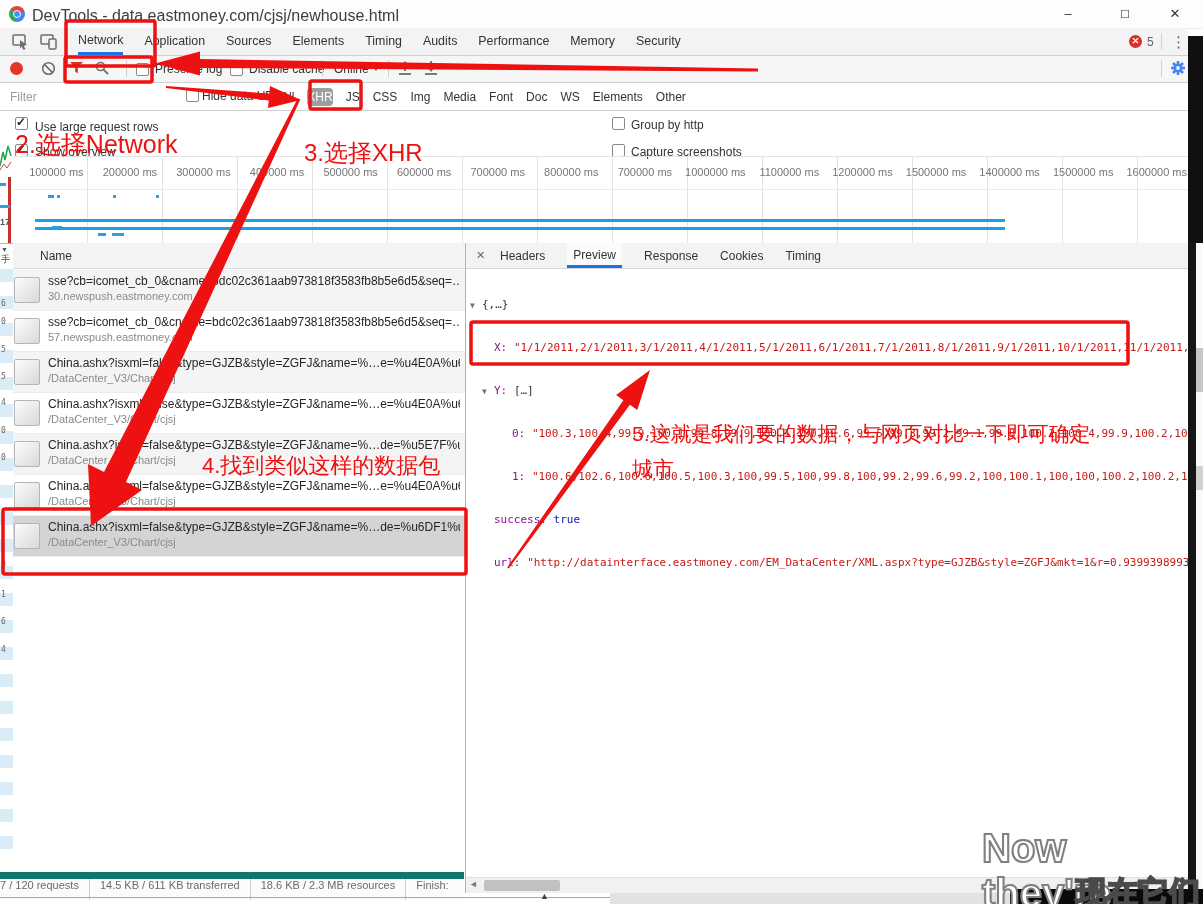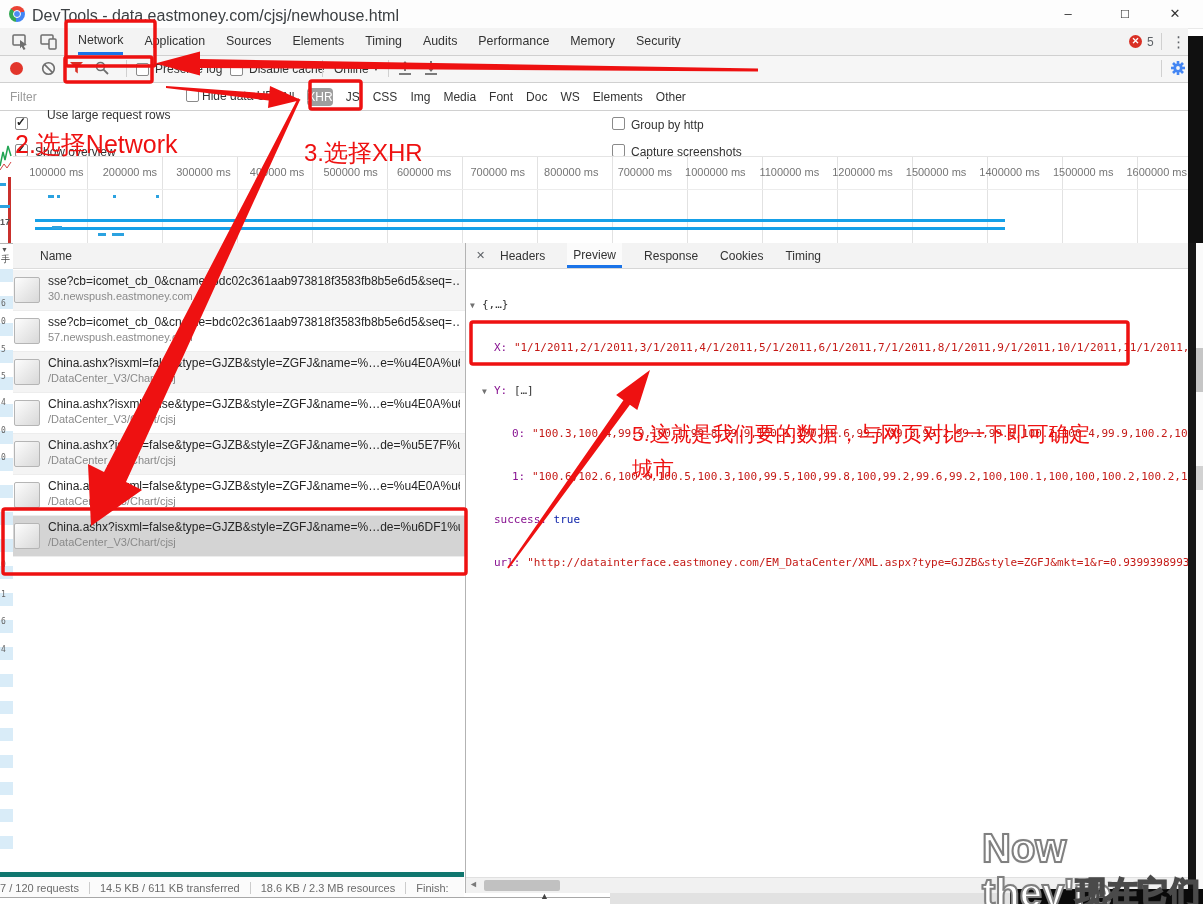--- a/index.html
+++ b/index.html
@@ -71,22 +71,22 @@
   #detail-close{left:476px;top:249px;font-size:11px;color:#5f6368;}
   #preview{left:466px;top:270px;width:722px;height:607px;background:#fff;overflow:hidden;
     font-family:"DejaVu Sans Mono",monospace;font-size:11px;white-space:pre;}
   .pline{height:17px;line-height:17px;}
   .tgl{color:#727272;font-size:8px;display:inline-block;width:12px;}
   .pkey{color:#881391;}
   .v-str{color:#c41a16;}
   .v-bool{color:#0d22aa;}
   .v-obj{color:#303030;}
   
-  #statusbar{left:0;top:872px;width:464px;height:21px;background:#fbfbfb;border-top:5px solid #0f766e;
-    display:flex;align-items:center;font-size:11px;color:#6b6b6b;overflow:hidden;white-space:nowrap;}
+  #statusbar{left:0;top:872px;width:464px;height:21px;background:#fbfbfb;border-top:7px solid #0f766e;
+    display:flex;font-size:11px;color:#6b6b6b;overflow:hidden;white-space:nowrap;}
   #statusbar .sitem{padding:0 0 0 0;}
   #statusbar .sitem + .sitem{border-left:1px solid #ccc;margin-left:10px;padding-left:10px;}
   #hscroll{left:466px;top:877px;width:722px;height:16px;background:#f1f1f1;border-top:1px solid #e0e0e0;box-sizing:border-box;}
   #hthumb{left:484px;top:880px;width:76px;height:11px;background:#c1c1c1;border-radius:2px;}
   
   .ann{color:#ee1111;z-index:51;white-space:nowrap;}
   #annsvg{left:0;top:0;z-index:50;pointer-events:none;}
   .wm{color:#fff;font-weight:bold;z-index:45;-webkit-text-stroke:2px #808080;
     text-shadow:0 0 2px rgba(90,90,90,.6);}
 </style>
@@ -185,21 +185,21 @@
     <span class="cat">Img</span>
     <span class="cat">Media</span>
     <span class="cat">Font</span>
     <span class="cat">Doc</span>
     <span class="cat">WS</span>
     <span class="cat">Elements</span>
     <span class="cat">Other</span>
   </div>
 
   <div class="abs cb checked" style="left:15px;top:117px;"></div>
-  <div class="abs optlabel" style="left:35px;top:108px;margin-left:12px;">Use large request rows</div>
+  <div class="abs optlabel" style="left:35px;top:120px;">Use large request rows</div>
   <div class="abs cb" style="left:612px;top:117px;"></div>
   <div class="abs optlabel" style="left:631px;top:118px;">Group by http</div>
   <div class="abs cb checked" style="left:15px;top:144px;"></div>
   <div class="abs optlabel" style="left:35px;top:145px;">Show overview</div>
   <div class="abs cb" style="left:612px;top:144px;"></div>
   <div class="abs optlabel" style="left:631px;top:145px;text-align:center;">Capture screenshots</div>
 
   <div class="abs" style="left:13px;top:156px;width:1177px;height:1px;background:#e4e4e4;"></div>
   <div class="abs" id="ruler-grid"></div>
   <div class="abs" id="ruler">
@@ -344,16 +344,17 @@
     <rect x="310" y="81" width="51" height="28" rx="2" fill="none" stroke="#ee1111" stroke-width="3.5"></rect>
     <rect x="3" y="509" width="463" height="65" rx="2" fill="none" stroke="#ee1111" stroke-width="3.5"></rect>
     <rect x="471" y="322" width="657" height="42" rx="2" fill="none" stroke="#ee1111" stroke-width="3.5"></rect>
     <polygon points="758,68.5 200,59 200,51.5 155,63.5 200,75.5 200,68 758,71.5" fill="#ee1111"></polygon>
     <polygon points="166,86 269.3,93.5 270,86 301,100 268,108 268.7,100.5 166,88" fill="#ee1111"></polygon>
     <polygon points="298,98 104,472 88,464 91,526 142,490 126,482 300,100" fill="#ee1111"></polygon>
     <polygon points="507.2,567.4 623.4,400.2 616.1,394.9 650,370 637.3,410.1 629.9,404.8 508.8,568.6" fill="#ee1111"></polygon>
   </svg>
   <div class="abs ann" style="left:15px;top:128px;font-size:25px;">2.选择Network</div>
   <div class="abs ann" style="left:304px;top:137px;font-size:24px;">3.选择XHR</div>
+  <div class="abs ann" style="left:202px;top:451px;font-size:22px;">4.找到类似这样的数据包</div>
   <div class="abs ann" style="left:632px;top:420px;font-size:21px;">5.这就是我们要的数据，与网页对比一下即可确定</div>
   <div class="abs ann" style="left:632px;top:455px;font-size:21px;">城市</div>
 
 </div>
 
 </body></html>

